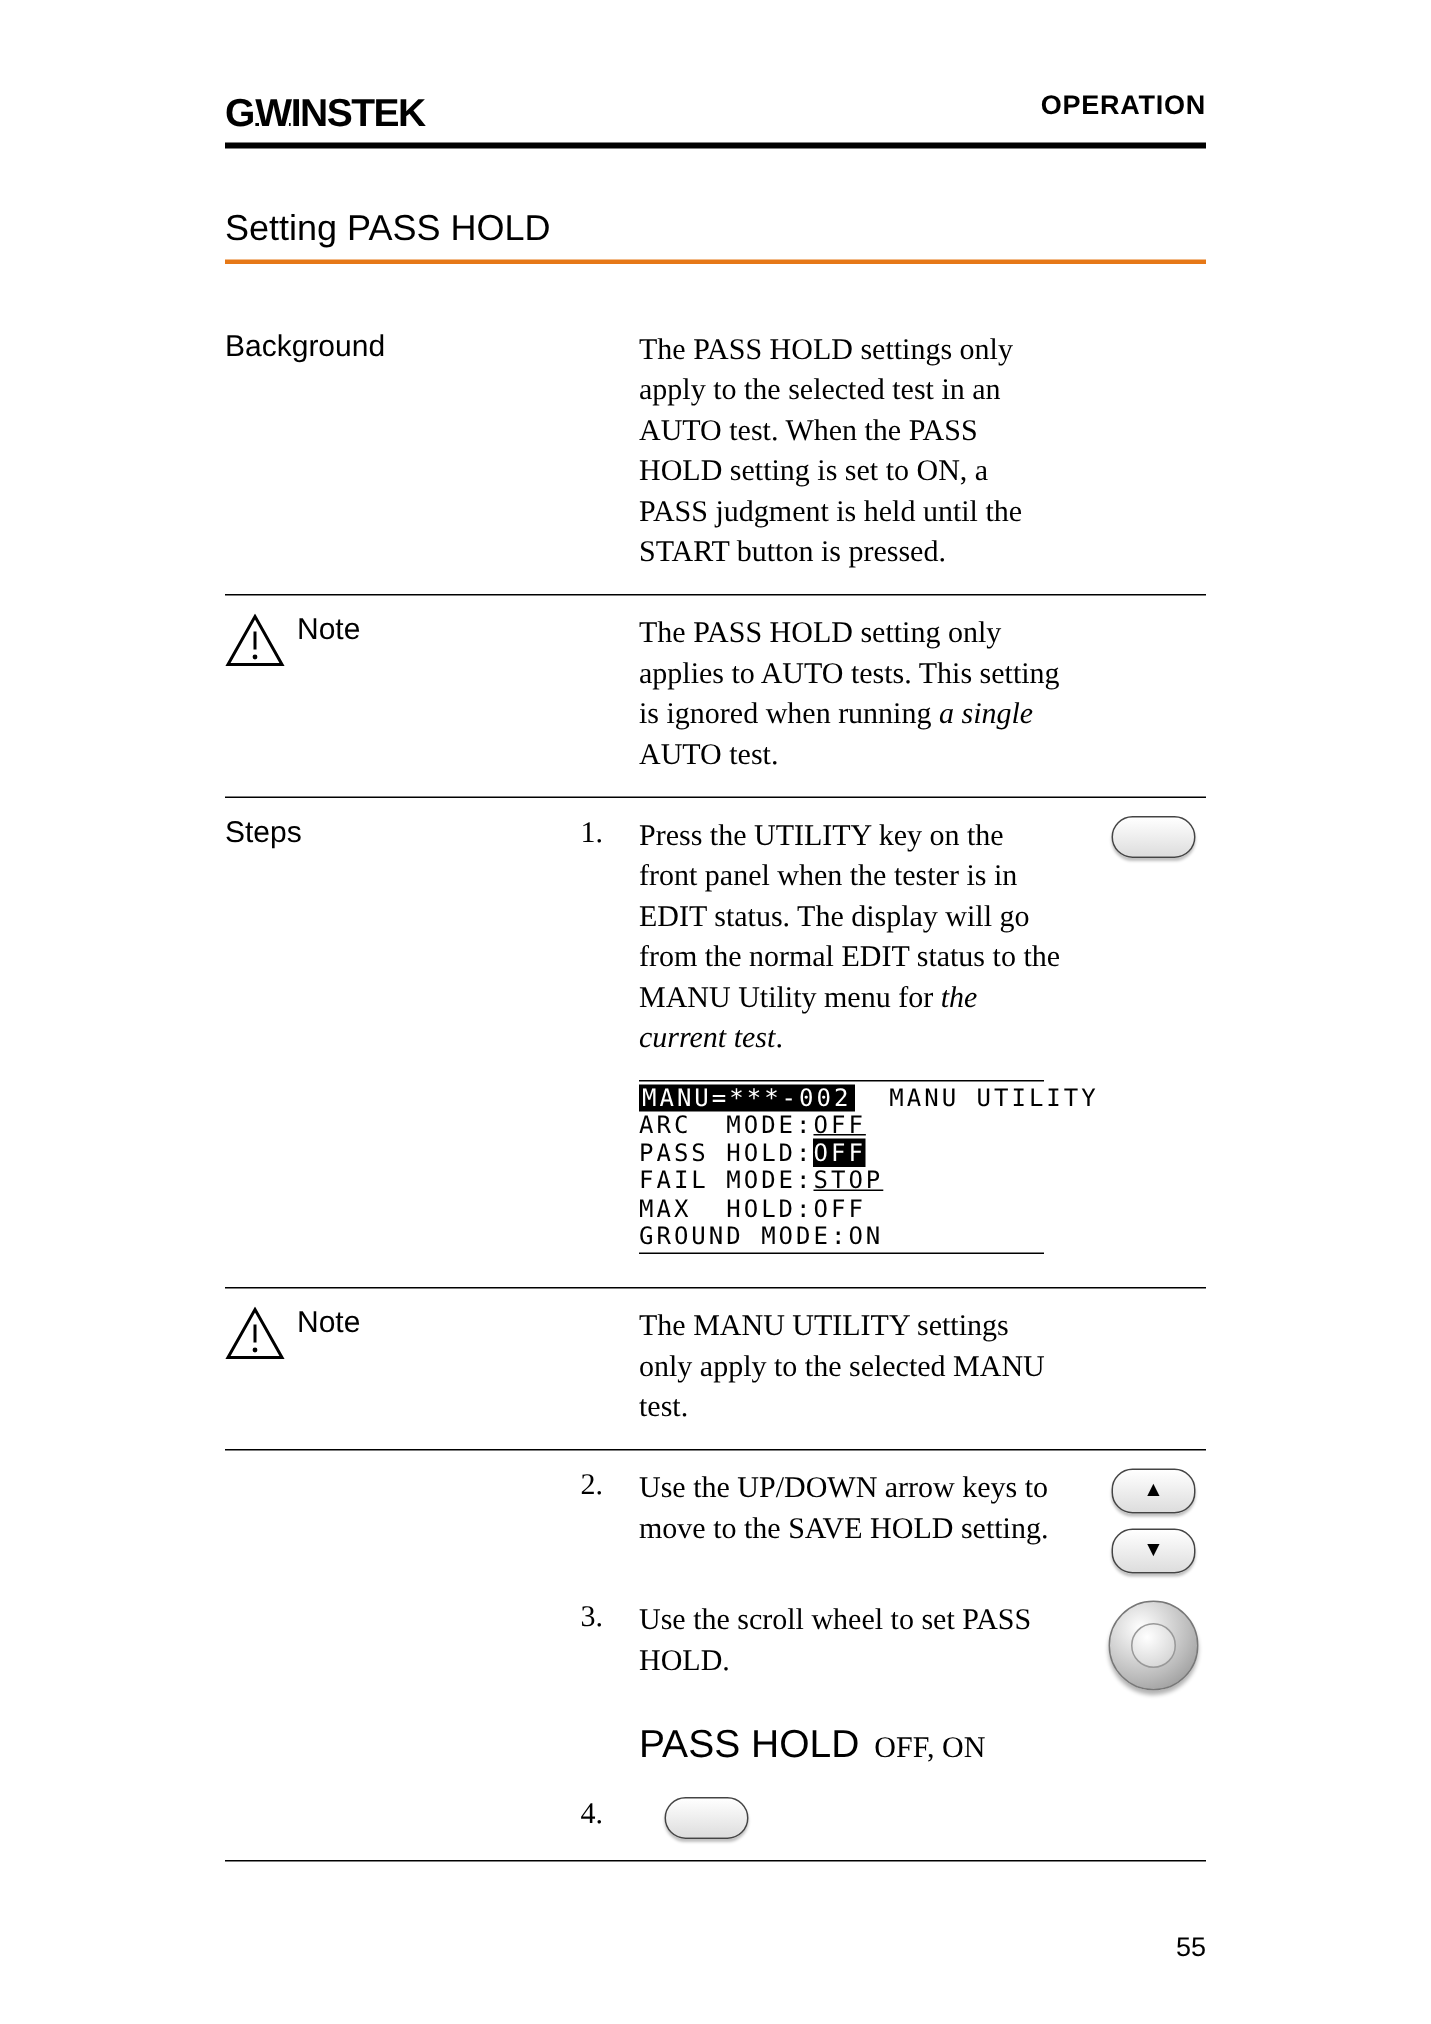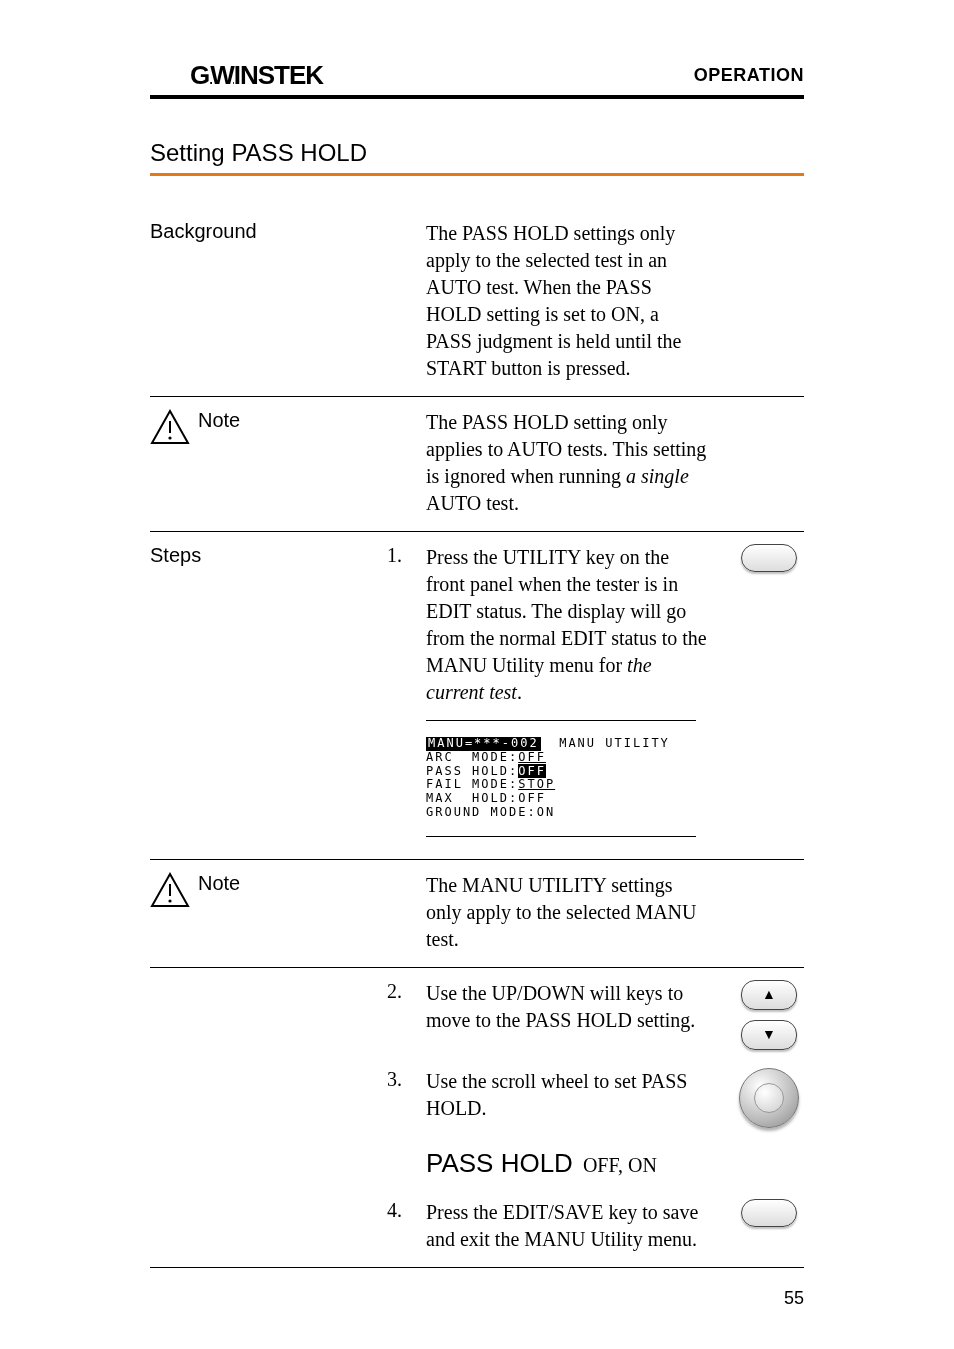--- a/index.html
+++ b/index.html
@@ -12,23 +12,22 @@
   .page {
     width: 954px;
     height: 1349px;
     box-sizing: border-box;
     padding: 60px 150px 40px 150px;
     position: relative;
   }
   .header-row {
     display: flex;
     justify-content: space-between;
-    align-items: center;
+    align-items: flex-start;
     margin-bottom: 4px;
-    margin-left: 40px;
   }
   .brand {
     font-family: Arial, sans-serif;
     font-weight: 900;
     font-size: 26px;
     letter-spacing: -1px;
   }
   .brand .gw { letter-spacing: 0; }
   .brand .u-under {
     text-decoration: underline;
@@ -96,27 +95,27 @@
   .thin-rule {
     border: none;
     border-top: 1px solid #000;
     margin: 4px 0;
   }
   .note-icon svg { width: 40px; height: 36px; }
   .ital { font-style: italic; }
   .screen {
     margin: 14px 0 8px 0;
     font-family: monospace;
-    font-size: 12px;
+    font-size: 16px;
     line-height: 1.15;
     letter-spacing: 2px;
     white-space: pre;
     border-top: 1px solid #000;
     border-bottom: 1px solid #000;
-    padding: 16px 0;
+    padding: 2px 0;
     width: 270px;
   }
   .inv {
     background: #000;
     color: #fff;
   }
   .screen .title-line {
     background: #000;
     color: #fff;
     display: inline-block;
@@ -242,21 +241,21 @@
     </div>
     <div class="num-col"></div>
     <div class="body-col">The MANU UTILITY settings only apply to the selected MANU test.</div>
     <div class="btn-col"></div>
   </div>
   <hr class="thin-rule">
 
   <div class="row">
     <div class="left-col"></div>
     <div class="num-col">2.</div>
-    <div class="body-col">Use the UP/DOWN will keys to move to the PASS HOLD setting.</div>
+    <div class="body-col">Use the UP/DOWN arrow keys to move to the SAVE HOLD setting.</div>
     <div class="btn-col">
       <div class="pill-arrow">▲</div>
       <div class="pill-arrow">▼</div>
     </div>
   </div>
 
   <div class="row">
     <div class="left-col"></div>
     <div class="num-col">3.</div>
     <div class="body-col">Use the scroll wheel to set PASS HOLD.</div>
@@ -270,21 +269,20 @@
     <div class="num-col"></div>
     <div class="body-col">
       <span class="sans-label">PASS HOLD</span>&nbsp;&nbsp;<span>OFF, ON</span>
     </div>
     <div class="btn-col"></div>
   </div>
 
   <div class="row">
     <div class="left-col"></div>
     <div class="num-col">4.</div>
-    <div class="body-col">Press the EDIT/SAVE key to save and exit the MANU Utility menu.</div>
     <div class="btn-col">
       <div class="pillbtn"></div>
     </div>
   </div>
   <hr class="thin-rule">
 
   <div class="page-number">55</div>
 </div>
 
 </body></html>

